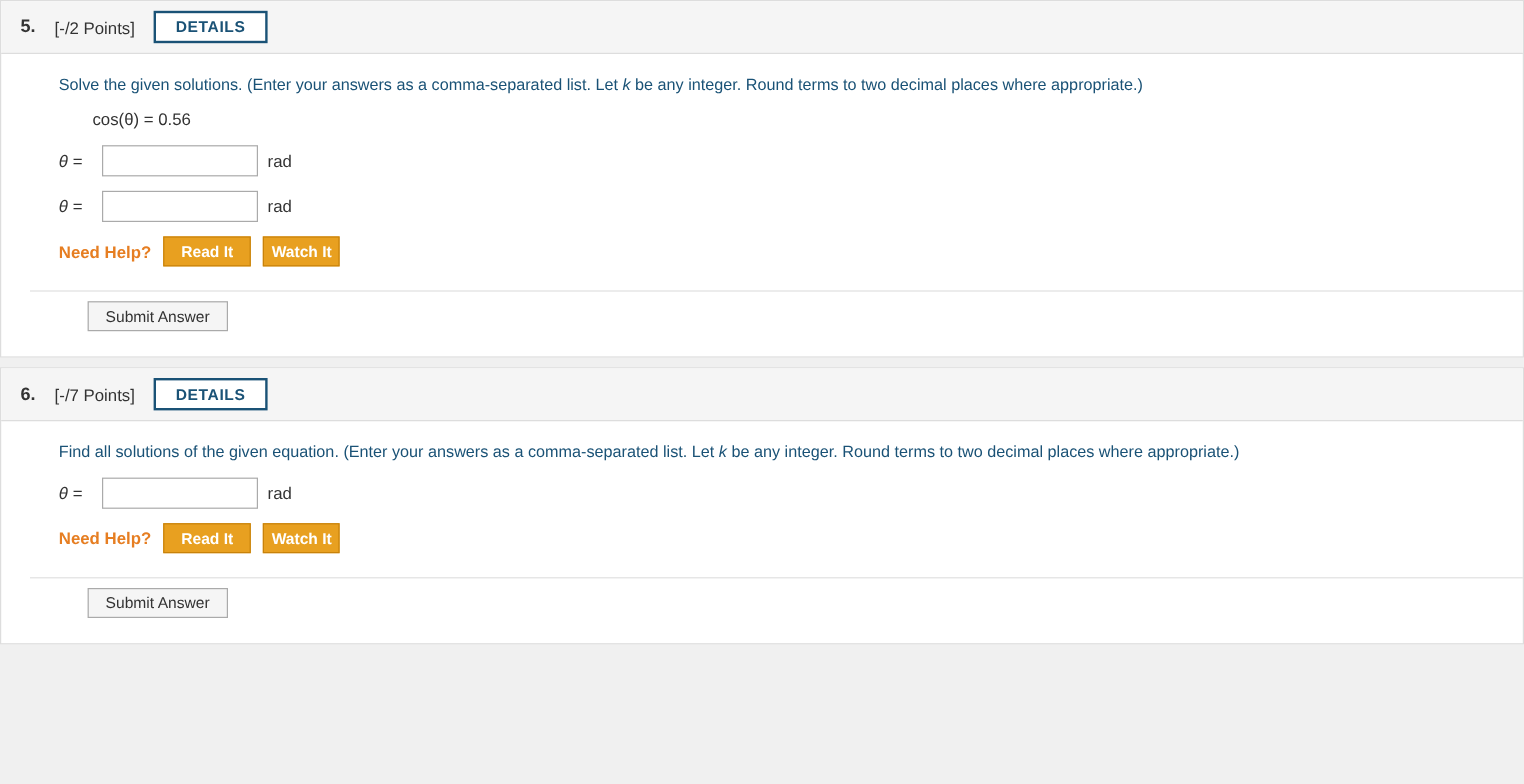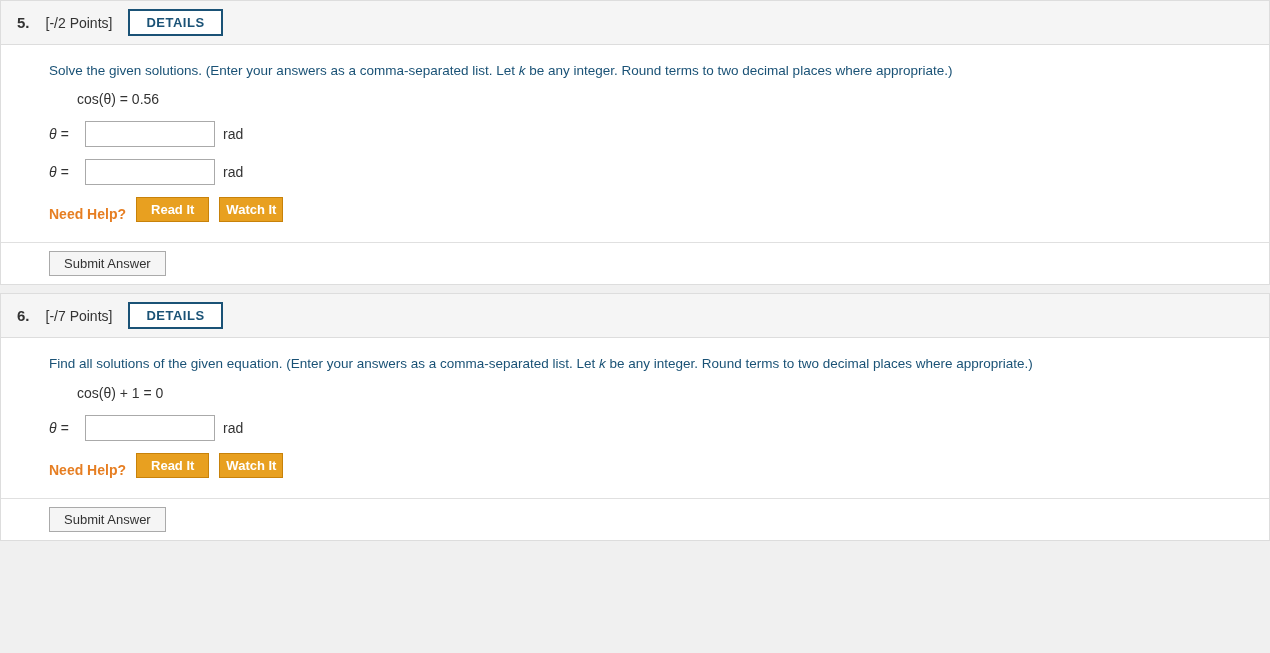--- a/index.html
+++ b/index.html
@@ -73,21 +73,21 @@
       color: #333;
     }
     .list-solutions-label {
       color: #1a5276;
       font-size: 13.5px;
       margin-bottom: 10px;
       margin-top: 4px;
     }
     .need-help-row {
       display: flex;
-      align-items: flex-end;
+      align-items: center;
       gap: 10px;
       margin-top: 4px;
       margin-bottom: 12px;
     }
     .need-help-text {
       color: #e67e22;
       font-weight: bold;
       font-size: 14px;
     }
     .read-it-btn {
@@ -115,22 +115,23 @@
       border: 1px solid #aaa;
       color: #333;
       padding: 4px 14px;
       font-size: 13px;
       cursor: pointer;
     }
     .math-italic {
       font-style: italic;
     }
     .submit-row-wrap {
-      padding: 8px 0 8px 48px;
+      padding: 8px 0 21px 48px;
       border-top: 1px solid #e0e0e0;
+      margin-left: 24px;
     }
     .cos-eqn {
       font-size: 14px;
       margin-left: 28px;
       margin-bottom: 14px;
     }
   </style>
 </head>
 <body>
 
@@ -171,23 +172,20 @@
 <div class="question-block">
   <div class="question-header">
     <span class="question-number">6.</span>
     <span class="points-label">[-/7 Points]</span>
     <button class="details-btn">DETAILS</button>
   </div>
   <div class="question-body">
     <div class="instruction-text">
       <span>Find all solutions of the given equation. (Enter your answers as a comma-separated list. Let </span><span class="math-italic">k</span><span> be any integer. Round terms to two decimal places where appropriate.)</span>
     </div>
-    <div class="cos-eqn">
-      <span>cos(θ) + 1 = 0</span>
-    </div>
     <div class="input-row">
       <span class="theta-label">θ =</span>
       <input class="answer-input" type="text" value="" style="">
       <span class="rad-label">rad</span>
     </div>
     <div class="need-help-row">
       <span class="need-help-text">Need Help?</span>
       <button class="read-it-btn">Read It</button>
       <button class="watch-it-btn">Watch It</button>
     </div>

